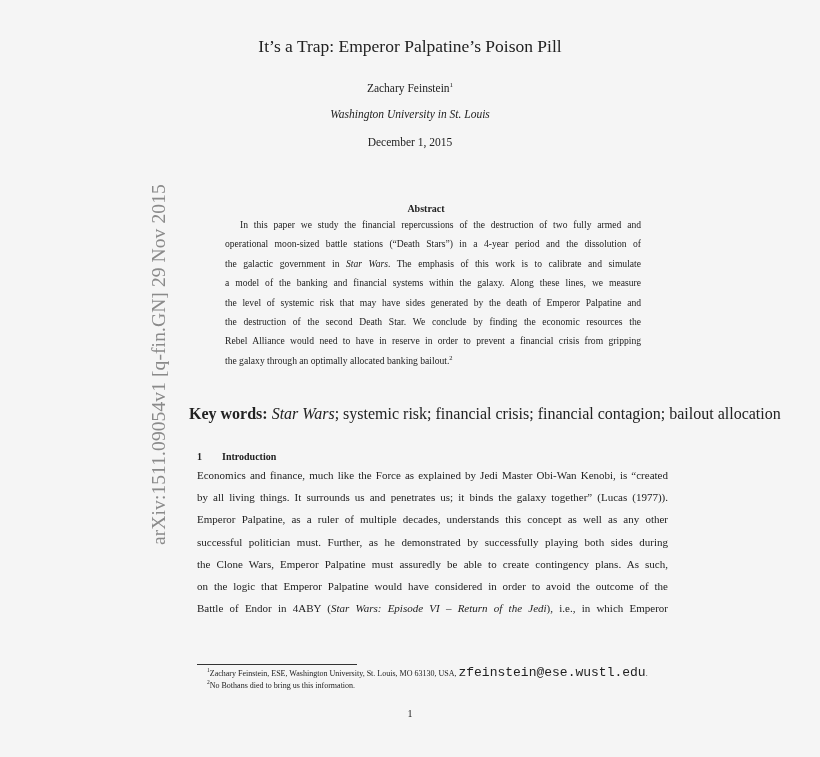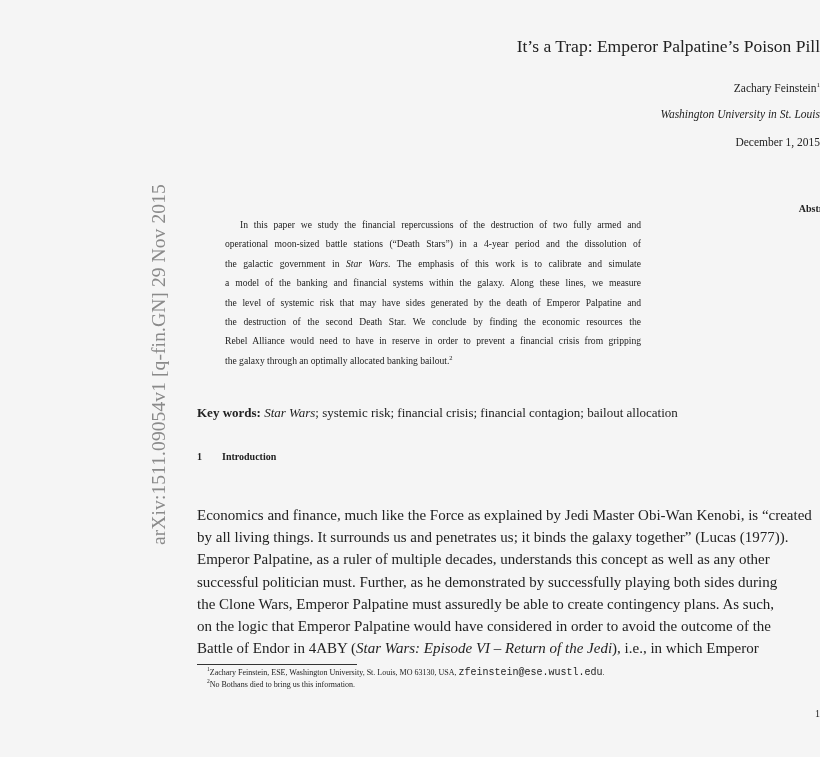--- a/index.html
+++ b/index.html
@@ -9,21 +9,21 @@
     body {
       width: 820px;
       height: 757px;
       background: #f5f5f5;
       position: relative;
       overflow: hidden;
       font-family: "Liberation Serif", "DejaVu Serif", serif;
       color: #222;
     }
     .abs { position: absolute; }
-    .center { text-align: right; left: 0; width: 820px; }
+    .center { text-align: center; left: 0; width: 820px; }
 
     #title { top: 36px; font-size: 17.5px; color: #222; }
     #author { top: 82px; font-size: 11.5px; }
     #author sup { font-size: 7px; vertical-align: super; line-height: 0; }
     #affil { top: 108px; font-size: 11.5px; font-style: italic; }
     #date { top: 136px; font-size: 11.5px; }
 
     #arxiv-stamp {
       left: 148px;
       top: 545px;
@@ -45,63 +45,63 @@
       left: 225px;
       top: 215px;
       width: 416px;
       font-size: 9.6px;
       line-height: 19.4px;
       text-align: justify;
     }
     #abstract-body sup { font-size: 6.5px; vertical-align: super; line-height: 0; }
 
     #keywords {
-      left: 197px;
+      left: 189px;
       top: 405px;
       width: 460px;
-      font-size: 13px;
+      font-size: 16px;
       white-space: nowrap;
     }
     #keywords .kw-label { font-weight: bold; }
 
     #section-heading {
       left: 197px;
       top: 451px;
       font-size: 10px;
       font-weight: bold;
       white-space: nowrap;
     }
     #section-heading .num { display: inline-block; width: 25px; }
 
     #intro-body {
       left: 197px;
-      top: 504px;
+      top: 464px;
       width: 471px;
-      font-size: 15px;
+      font-size: 11px;
       line-height: 22.2px;
       text-align: justify;
     }
     .line { display: block; text-align: justify; text-align-last: justify; white-space: nowrap; overflow: visible; }
 
     #footnote-rule {
       left: 197px;
       top: 664px;
       width: 160px;
       height: 0;
       border-top: 1px solid #333;
     }
     #footnotes {
       left: 207px;
       top: 667px;
       width: 460px;
       font-size: 8px;
       line-height: 12px;
     }
     #footnotes sup { font-size: 5.5px; vertical-align: super; line-height: 0; }
-    #footnotes .mono { font-family: "Liberation Mono", "DejaVu Sans Mono", monospace; font-size: 10px; }
+    #footnotes .mono { font-family: "Liberation Mono", "DejaVu Sans Mono", monospace; font-size: 13px; }
 
     #page-number {
       top: 708px;
       font-size: 10px;
     }
     em, i { font-style: italic; }
   </style>
 </head>
 <body>
 

